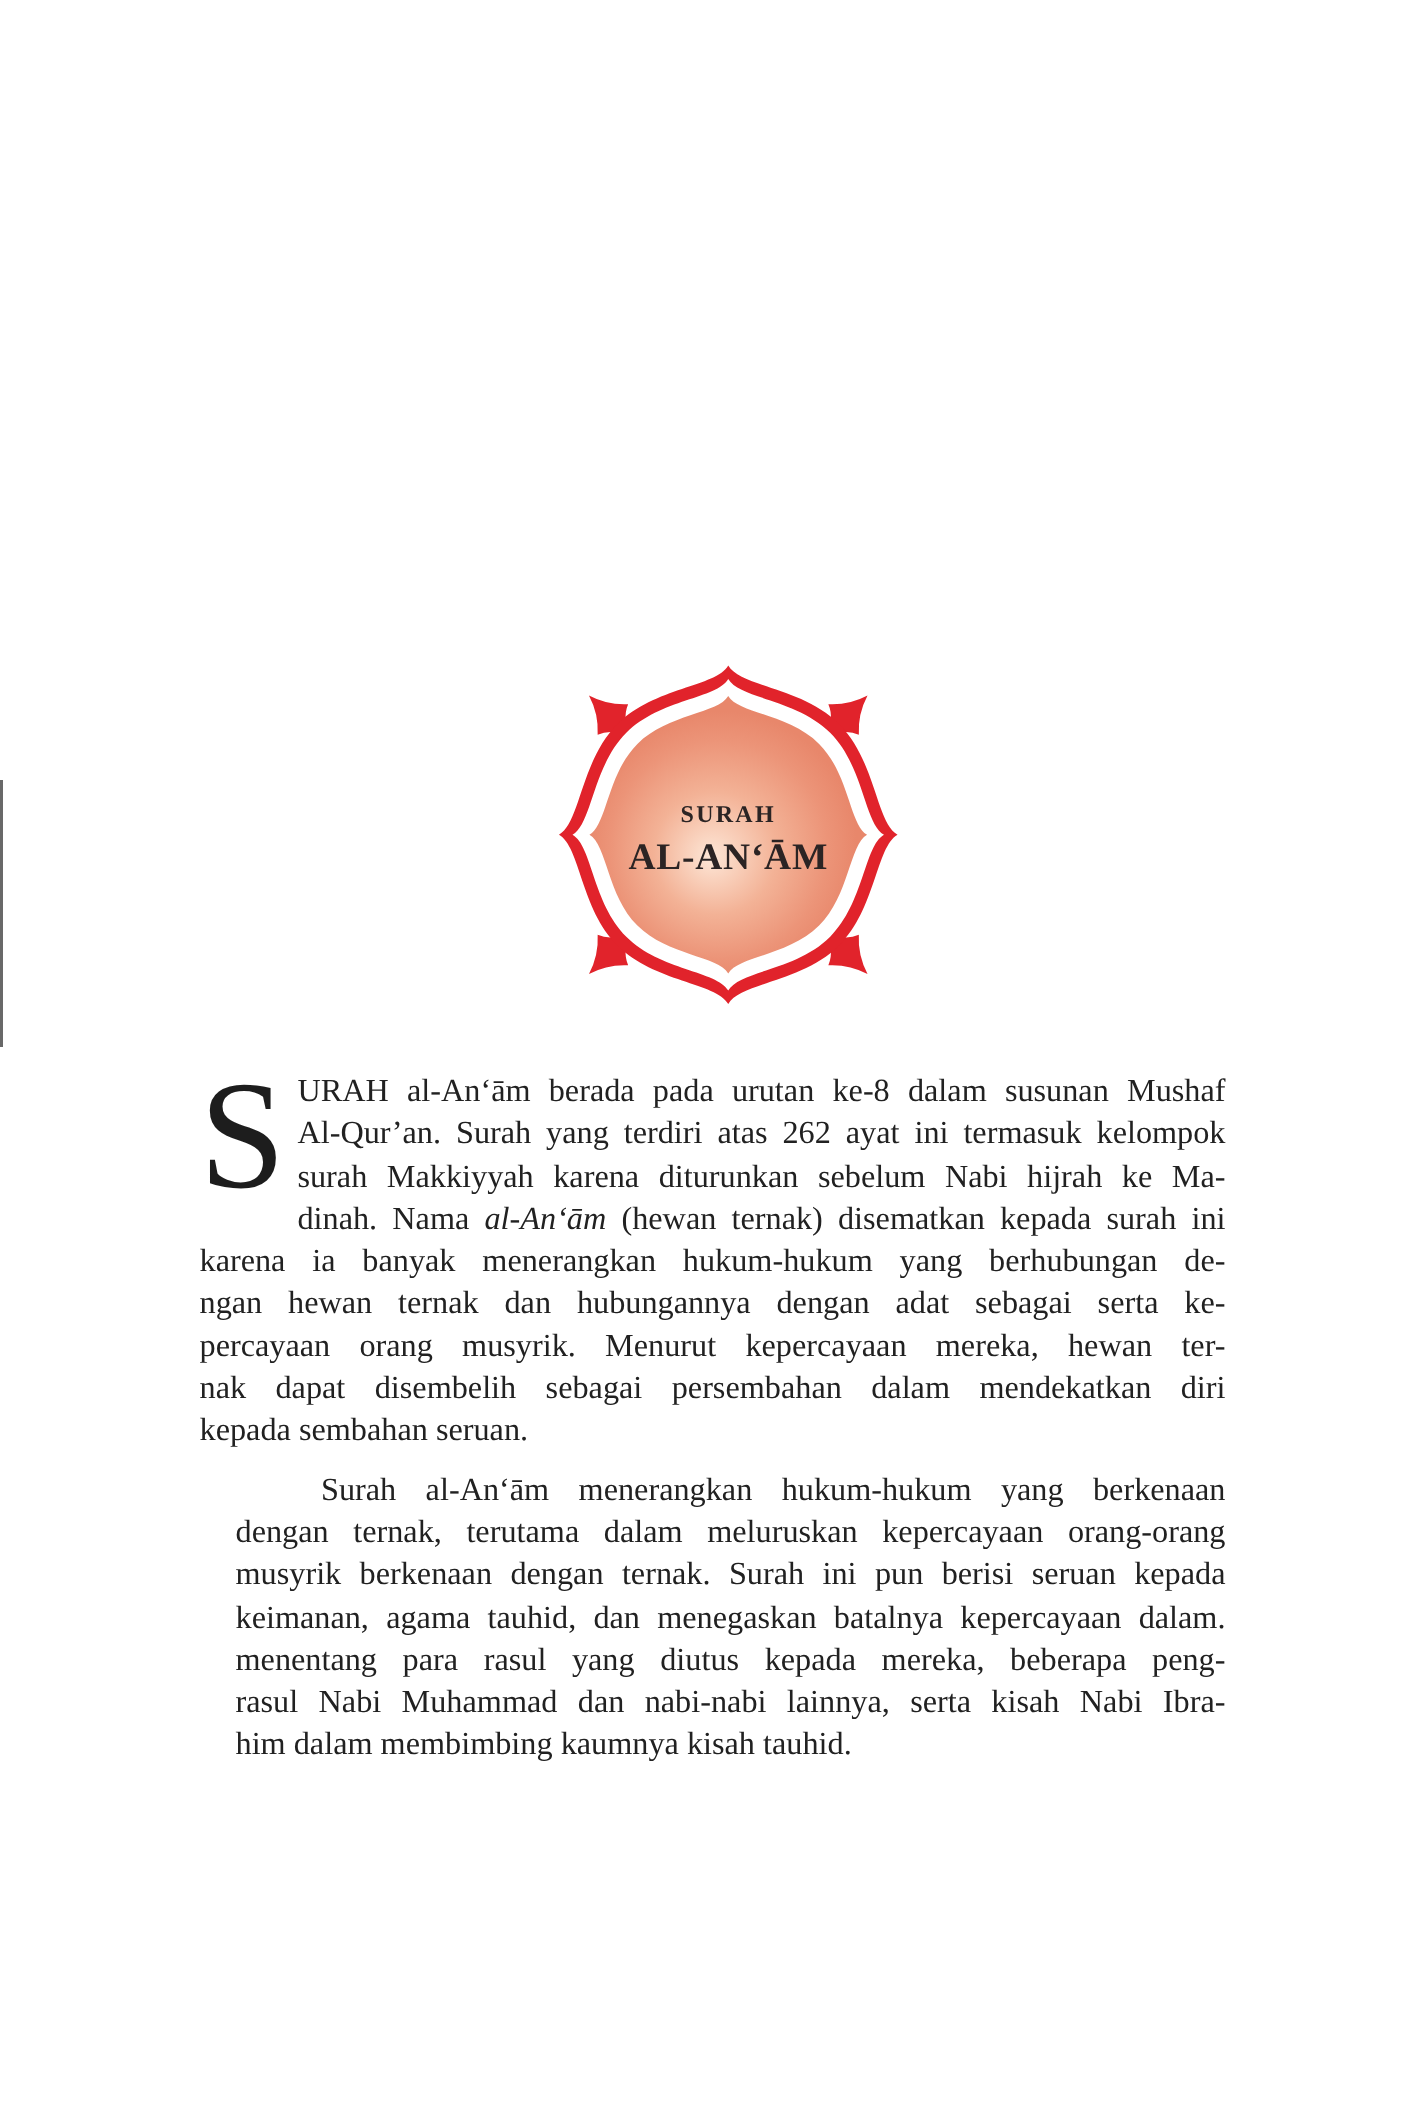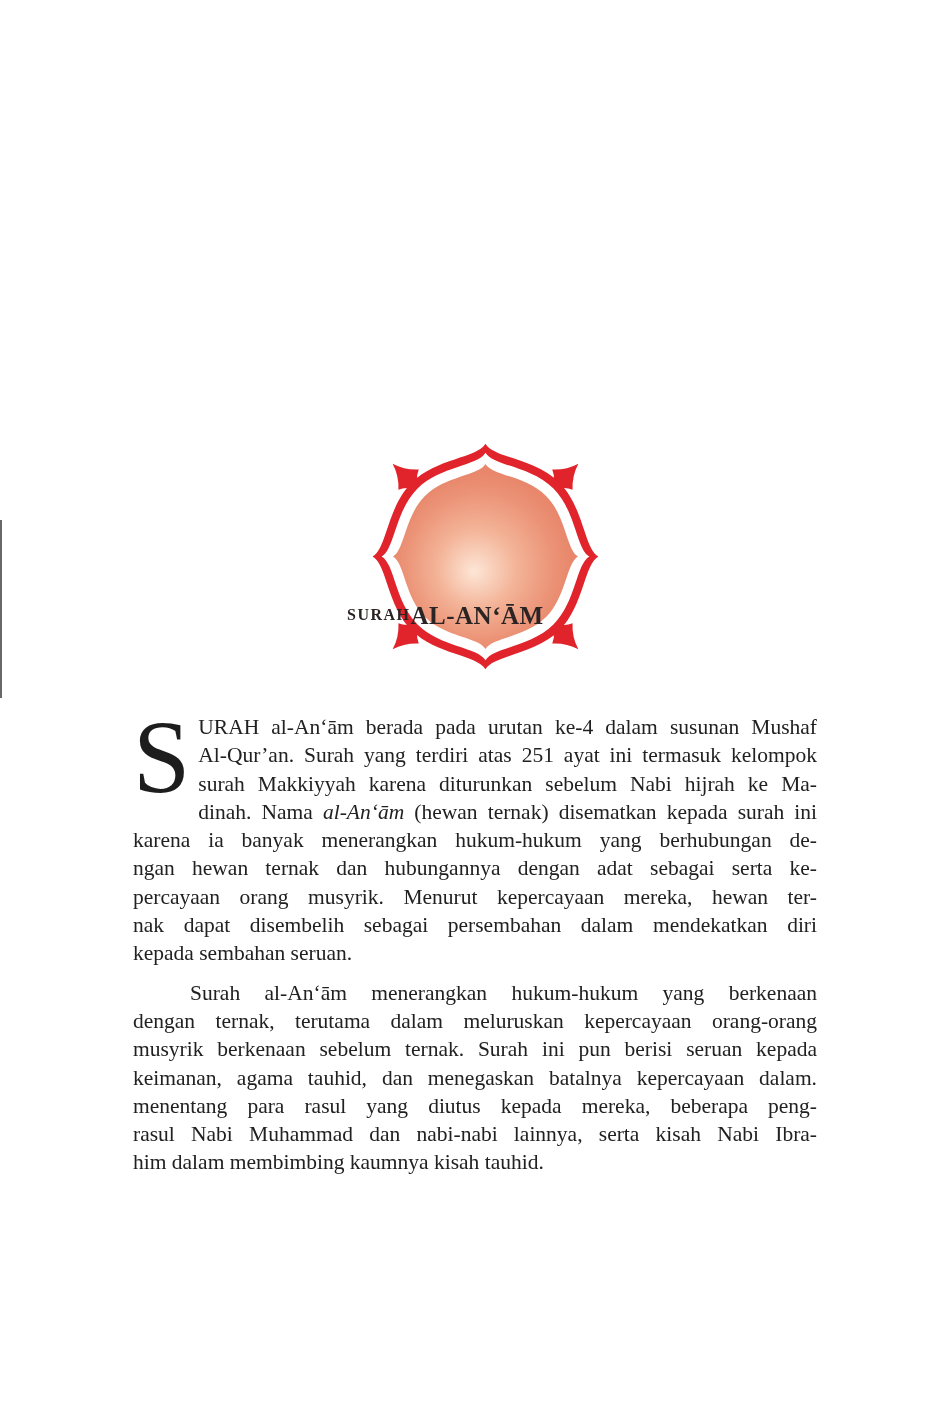--- a/index.html
+++ b/index.html
@@ -21,21 +21,21 @@
   
   .medallion {
     position: absolute;
     left: 347px; top: 418px;
     width: 277px; height: 277px;
   }
   .medallion svg { position: absolute; left: 0; top: 0; }
   .medallion-text {
     position: absolute; left: 0; top: 0;
     width: 277px; height: 277px;
-    display: flex; 
+    display: flex; flex-direction: column;
     align-items: center;
     padding-top: 116px;
     box-sizing: border-box;
     text-align: center;
   }
   .medallion-small {
     font-size: 16px;
     font-weight: bold;
     letter-spacing: 1.5px;
     color: #2b2424;
@@ -63,21 +63,21 @@
     font-size: 103px;
     line-height: 82px;
     margin: 3px 8px 0 0;
     color: #1d1d1d;
   }
   .tline {
     text-align: justify;
     text-align-last: justify;
   }
   .tline-last { text-align-last: left; }
-  .para2 { margin-top: 11px; }
+  .para2 { margin-top: 11px; margin-left: 24px; }
   .para2 .tline:first-child { text-indent: 57px; }
   .tline i { font-style: italic; }
 </style>
 </head>
 <body>
 
 <div class="edge-artifact"></div>
 
 <div class="medallion">
   <svg viewBox="-135 -135 270 270" width="277" height="277" aria-hidden="true">
@@ -107,35 +107,35 @@
   <div class="medallion-text">
     <div class="medallion-small">SURAH</div>
     <div class="medallion-large">AL-AN‘ĀM</div>
   </div>
 </div>
 
 <div class="intro">
   <div class="para1">
     <span class="dropcap">S</span>
     <div>
-        <div class="tline">URAH al-An‘ām berada pada urutan ke-4 dalam susunan Mushaf</div>
-        <div class="tline">Al-Qur’an. Surah yang terdiri atas 251 ayat ini termasuk kelompok</div>
+        <div class="tline">URAH al-An‘ām berada pada urutan ke-8 dalam susunan Mushaf</div>
+        <div class="tline">Al-Qur’an. Surah yang terdiri atas 262 ayat ini termasuk kelompok</div>
         <div class="tline">surah Makkiyyah karena diturunkan sebelum Nabi hijrah ke Ma-</div>
         <div class="tline">dinah. Nama <i>al-An‘ām</i> (hewan ternak) disematkan kepada surah ini</div>
         <div class="tline">karena ia banyak menerangkan hukum-hukum yang berhubungan de-</div>
         <div class="tline">ngan hewan ternak dan hubungannya dengan adat sebagai serta ke-</div>
         <div class="tline">percayaan orang musyrik. Menurut kepercayaan mereka, hewan ter-</div>
         <div class="tline">nak dapat disembelih sebagai persembahan dalam mendekatkan diri</div>
         <div class="tline tline-last">kepada sembahan seruan.</div>
       </div>
   </div>
   <div class="para2">
     <div>
         <div class="tline">Surah al-An‘ām menerangkan hukum-hukum yang berkenaan</div>
         <div class="tline">dengan ternak, terutama dalam meluruskan kepercayaan orang-orang</div>
-        <div class="tline">musyrik berkenaan sebelum ternak. Surah ini pun berisi seruan kepada</div>
+        <div class="tline">musyrik berkenaan dengan ternak. Surah ini pun berisi seruan kepada</div>
         <div class="tline">keimanan, agama tauhid, dan menegaskan batalnya kepercayaan dalam.</div>
         <div class="tline">menentang para rasul yang diutus kepada mereka, beberapa peng-</div>
         <div class="tline">rasul Nabi Muhammad dan nabi-nabi lainnya, serta kisah Nabi Ibra-</div>
         <div class="tline tline-last">him dalam membimbing kaumnya kisah tauhid.</div>
       </div>
   </div>
 </div>
 
 </body></html>

